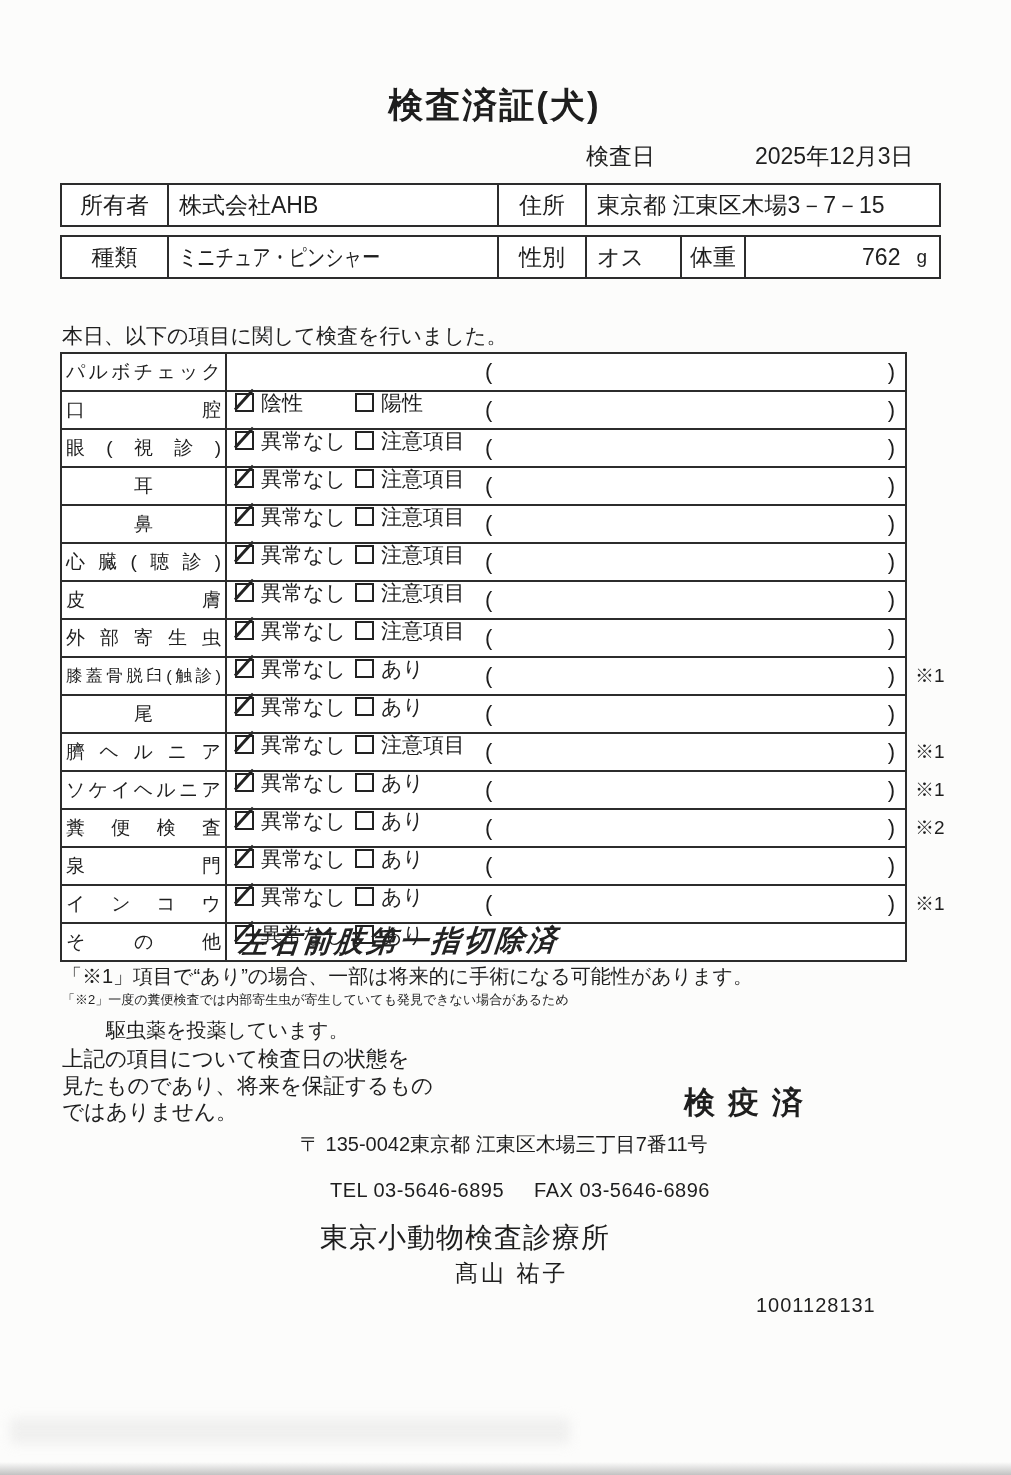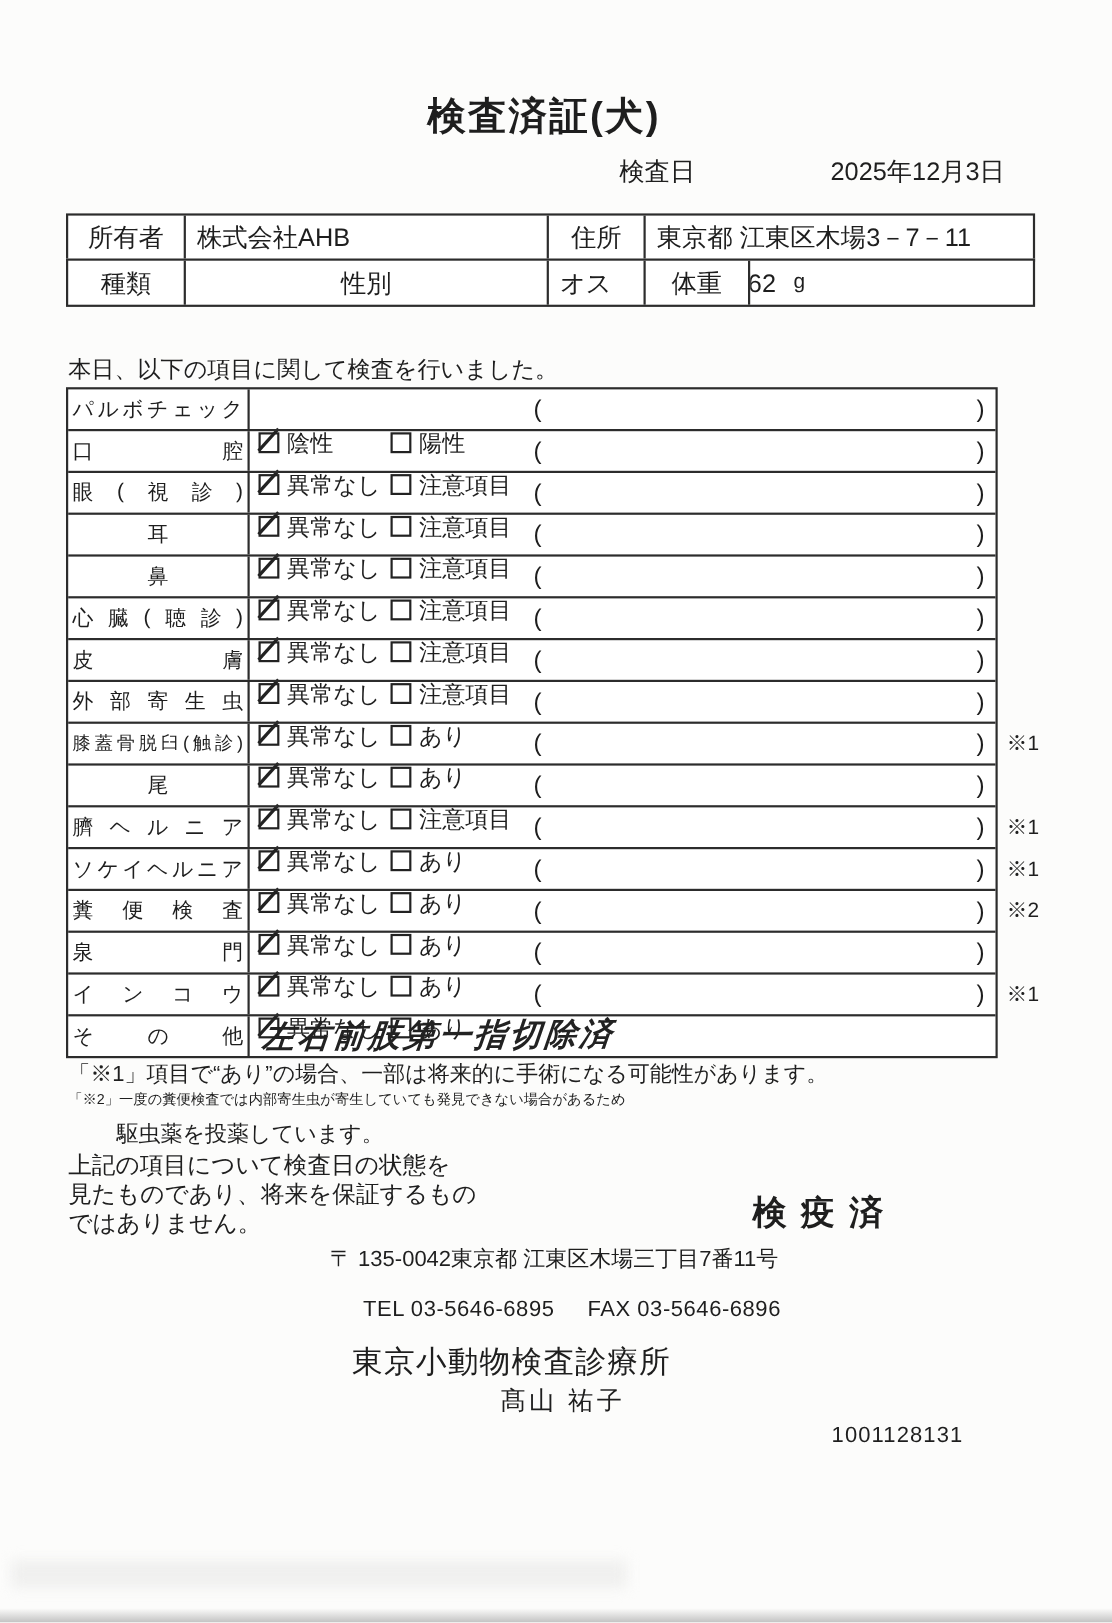--- a/index.html
+++ b/index.html
@@ -11,34 +11,34 @@
     background:#fcfcfb;
     font-family:"Liberation Sans", sans-serif;
     color:#1e1e1e;
     overflow:hidden;
   }
   
   .doc-title{
     position:absolute;top:82px;left:0;right:22px;
     text-align:center;font-size:35px;font-weight:700;letter-spacing:2px;
   }
-  .insp-date-label{position:absolute;top:141px;left:563px;font-size:23px;}
+  .insp-date-label{position:absolute;top:141px;left:586px;font-size:23px;}
   .insp-date-value{position:absolute;top:141px;left:755px;width:182px;text-align:left;font-size:23px;}
 
   
   .ibox{
     position:absolute;left:60px;width:877px;height:40px;
     border:2px solid #2c2c2c;display:grid;align-items:stretch;
     font-size:23px;background:#fff;
   }
   .ibox .c{display:flex;align-items:center;overflow:hidden;white-space:nowrap;}
   .ibox .c + .c{border-left:2px solid #2c2c2c;}
   .ibox .lblc{justify-content:center;}
   .ibox .valc{padding-left:10px;}
-  #owner-box{top:194px;grid-template-columns:105px 330px 88px 1fr;}
+  #owner-box{top:183px;grid-template-columns:105px 330px 88px 1fr;}
   #animal-box1{top:235px;grid-template-columns:105px 330px 88px 95px 64px 1fr;}
   #animal-box2{top:279px;grid-template-columns:105px 330px 88px 1fr;}
   .condensed{display:inline-block;transform:scaleX(.78);transform-origin:left center;}
   .weightc{justify-content:flex-end;gap:16px;padding-right:12px;align-items:baseline;}
   .weightc .unit{font-size:19px;}
   .no-label{font-size:20px;}
 
   .intro{position:absolute;top:322px;left:62px;font-size:21px;}
 
   
@@ -114,25 +114,28 @@
 
   <div class="doc-title">検査済証(犬)</div>
 
   <div class="insp-date-label">検査日</div>
   <div class="insp-date-value">2025年12月3日</div>
 
   <div class="ibox" id="owner-box">
     <div class="c lblc">所有者</div>
     <div class="c valc">株式会社AHB</div>
     <div class="c lblc">住所</div>
-    <div class="c valc">東京都 江東区木場3－7－11</div>
+    <div class="c valc">東京都 江東区木場3－7－15</div>
   </div>
 
   <div class="ibox" id="animal-box1">
     <div class="c lblc">種類</div>
+    <div class="c valc">
+        <span class="condensed">ミニチュア・ピンシャー</span>
+      </div>
     <div class="c lblc">性別</div>
     <div class="c valc">オス</div>
     <div class="c lblc">体重</div>
     <div class="c weightc">
       <span>762</span>
       <span class="unit">g</span>
     </div>
   </div>
 
 

